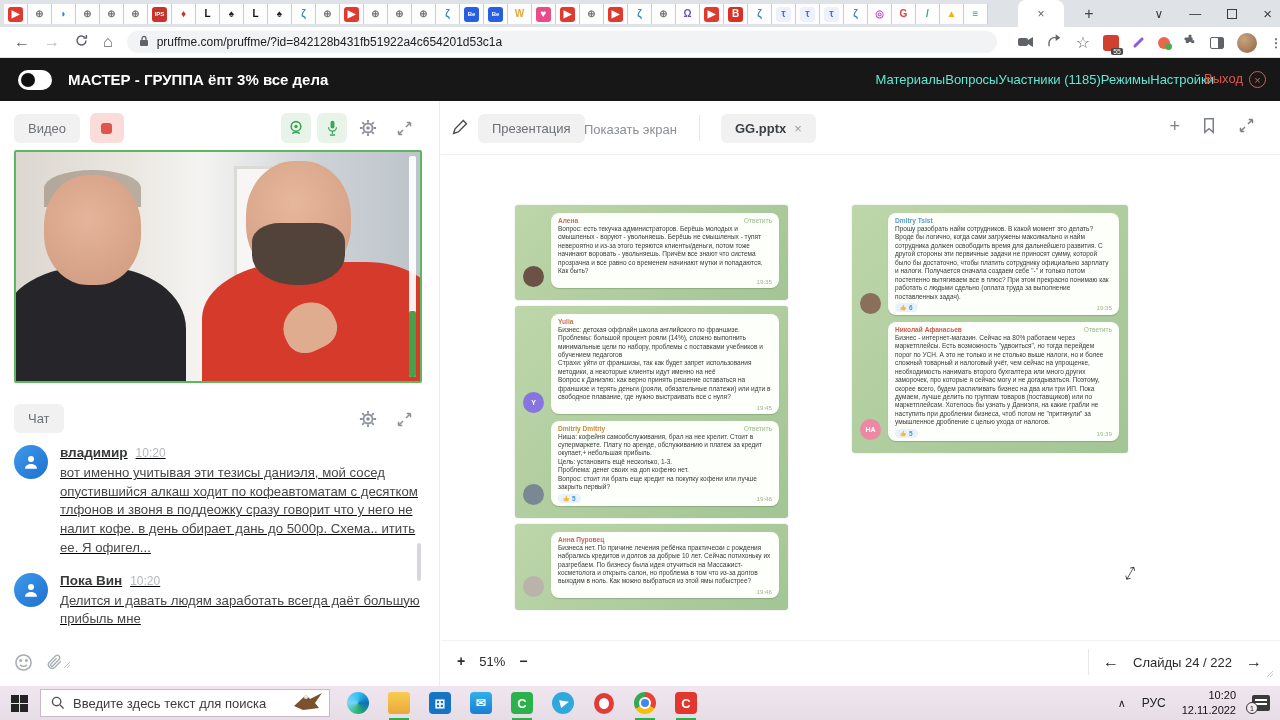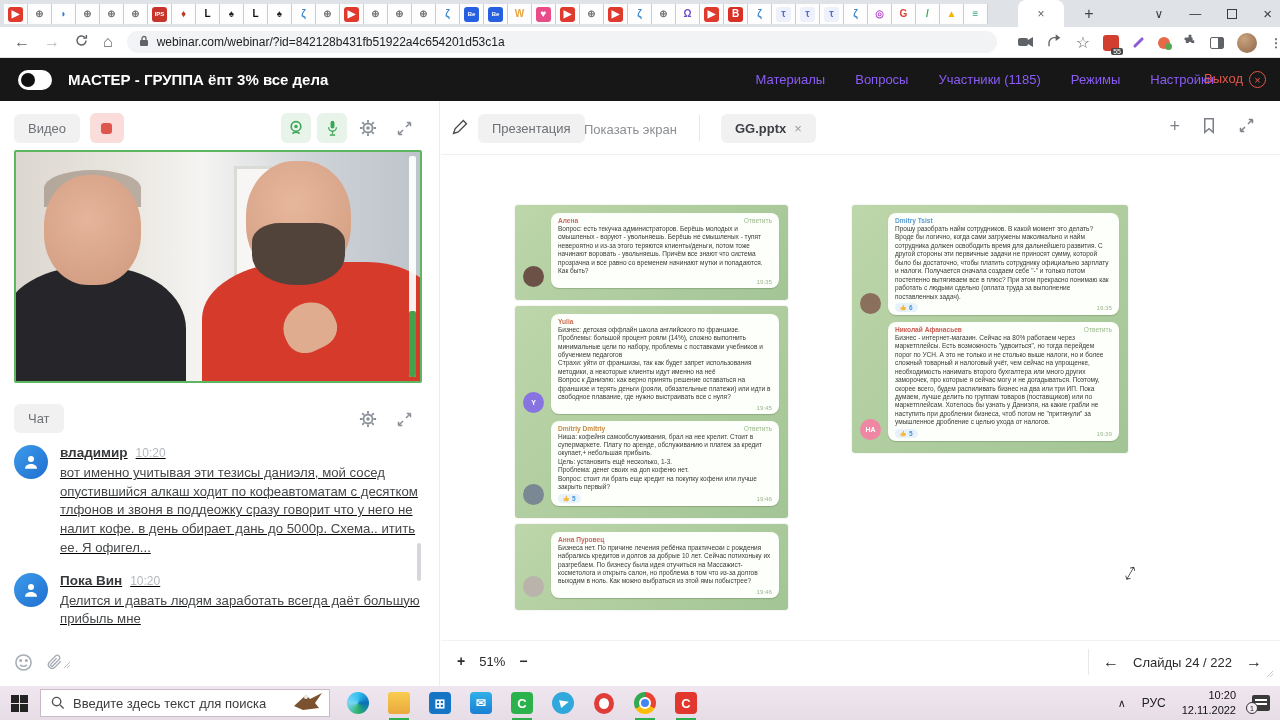--- a/index.html
+++ b/index.html
@@ -27,21 +27,21 @@
   .flower-ext:after{content:"";position:absolute;right:-2px;bottom:-1px;width:7px;height:7px;border-radius:50%;background:#55a84f;}
   .sidebar-ic{width:14px;height:12px;border:1.5px solid #5f6368;border-radius:2px;position:relative;}
   .sidebar-ic:after{content:"";position:absolute;right:0;top:0;bottom:0;width:5px;background:#5f6368;}
   .avatar-ic{width:20px;height:20px;border-radius:50%;background:radial-gradient(circle at 35% 30%,#caa27e,#8d6748);}
   .dots{color:#5f6368;font-weight:bold;letter-spacing:0;font-size:12px;line-height:4px;width:4px;}
   
   #wh{position:absolute;left:0;top:58px;width:1280px;height:43px;background:#171717;display:flex;align-items:center;color:#eee;}
   #logo{width:34px;height:20px;background:#fff;border-radius:10px;margin-left:18px;position:relative;}
   #logo:after{content:"";position:absolute;left:3px;top:3px;width:14px;height:14px;border-radius:50%;background:#111;}
   #wh-title{font-size:15px;font-weight:bold;margin-left:16px;color:#fff;}
-  #wh-menu{position:absolute;right:66px;display:flex;gap:30px;font-size:13px;color:#8b5cf6;}
+  #wh-menu{position:absolute;right:66px;display:flex;font-size:13px;color:#5eead4;}
   #wh-exit{position:absolute;right:14px;display:flex;gap:6px;color:#e2574c;font-size:13px;}
   .exit-x{width:17px;height:17px;border:1.5px solid #e2574c;border-radius:50%;display:flex;align-items:center;justify-content:center;font-size:11px;}
   
   .pillbtn{background:#f1f1f2;color:#6d7075;border-radius:6px;font-size:13px;padding:7px 14px;display:inline-flex;align-items:center;gap:8px;}
   .icbtn{width:30px;height:30px;border-radius:6px;display:flex;align-items:center;justify-content:center;}
   .icbtn.green{background:#e8f4e9;}
   
   #leftcol{position:absolute;left:0;top:101px;width:440px;height:585px;background:#fff;border-right:1px solid #ececec;}
   .rec-btn{width:34px;height:30px;background:#fadcda;border-radius:6px;display:flex;align-items:center;justify-content:center;}
   .rec-sq{width:11px;height:11px;background:#df564d;border-radius:3px;}
@@ -263,21 +263,21 @@
   <span class="nav-ic"><svg width="15" height="15" viewBox="0 0 20 20" fill="none" stroke="#5f6368" stroke-width="2">
         <path d="M16 10a6 6 0 1 1-1.8-4.3"></path>
         <path d="M16.5 2.5v4h-4"></path>
       </svg></span>
   <span class="nav-ic">⌂</span>
   <div id="urlbar">
     <span><svg width="10" height="12">
           <rect x="1" y="5" width="8" height="6" rx="1" fill="#5f6368"></rect>
           <path d="M3 5V3.5a2 2 0 0 1 4 0V5" stroke="#5f6368" fill="none" stroke-width="1.3"></path>
         </svg></span>
-    <span class="url">webinar.com/webinar/?id=842128b431fb51922a4c654201d53c1a</span>
+    <span class="url">pruffme.com/pruffme/?id=842128b431fb51922a4c654201d53c1a</span>
   </div>
 </div>
 <div id="tb-right">
   <span><svg width="16" height="12">
         <rect x="0" y="2" width="10" height="8" rx="2" fill="#5f6368"></rect>
         <path d="M10 4l5-3v10l-5-3z" fill="#5f6368"></path>
       </svg></span>
   <span><svg width="16" height="14" viewBox="0 0 24 20">
         <path d="M3 18v-5a8 8 0 0 1 8-8h5" fill="none" stroke="#5f6368" stroke-width="2"></path>
         <path d="M13 0l7 5-7 5z" fill="#5f6368"></path>

